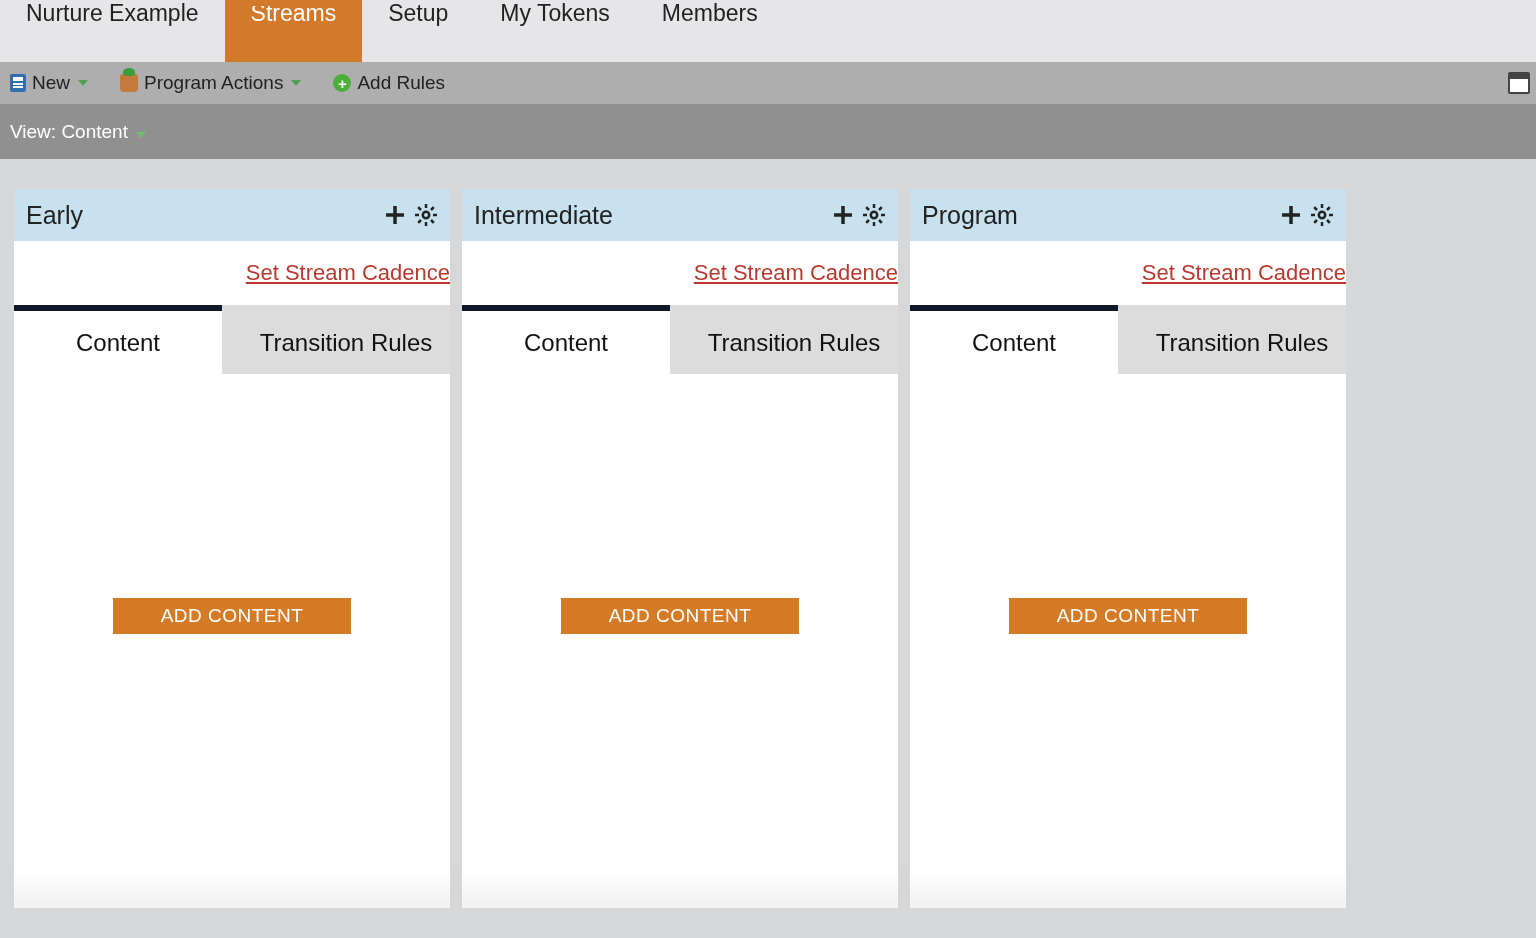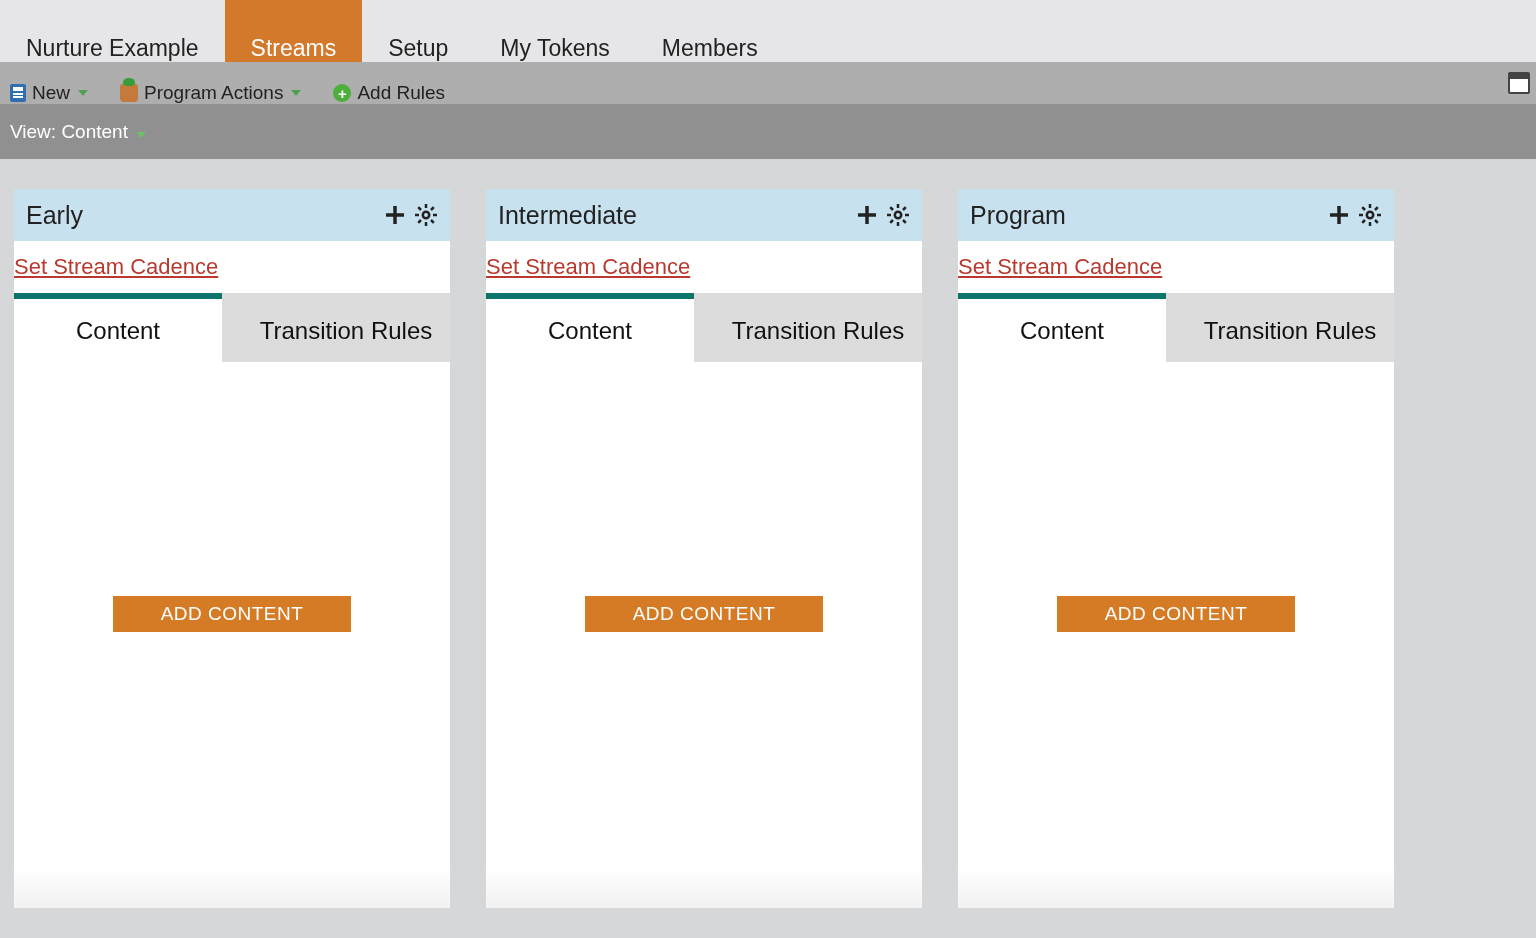--- a/index.html
+++ b/index.html
@@ -1,27 +1,27 @@
 <!DOCTYPE html>
 <html><head>
 <meta charset="utf-8">
 <style>
   * { box-sizing: border-box; }
   html, body { margin:0; padding:0; font-family: Arial, Helvetica, sans-serif; background:#e6e7e9; }
   .app { width:1536px; height:938px; background:#e6e7e9; position:relative; overflow:hidden; }
 
   
   .tab-bar { height:62px; display:flex; align-items:flex-end; background:#e6e6e9; }
-  .tab { padding:0 26px; height:62px; display:flex; align-items:flex-end; font-size:23px; color:#222; cursor:pointer; position:relative; }
+  .tab { padding:0 26px; height:62px; display:flex; align-items:flex-start; font-size:23px; color:#222; cursor:pointer; position:relative; }
   .tab.active { background:#d2792c; color:#fff; }
   .tab.active::before { content:""; position:absolute; top:0; left:0; right:0; height:6px; background:#d2792c; }
   .tab:first-child { margin-left:0; }
 
   
-  .toolbar { height:42px; background:#aeaeae; display:flex; align-items:flex-end; padding:0 10px; font-size:19px; color:#222; position:relative; }
+  .toolbar { height:42px; background:#aeaeae; display:flex; align-items:center; padding:0 10px; font-size:19px; color:#222; position:relative; }
   .toolbar-item { display:flex; align-items:center; gap:6px; margin-right:32px; cursor:pointer; }
   .toolbar-item:last-child{ margin-right:0;}
   .tri-down { width:0;height:0;border-left:5px solid transparent;border-right:5px solid transparent;border-top:6px solid #4fa14f; display:inline-block; margin-left:2px;}
 
   .icon-folder { width:16px; height:18px; background:#2f6fb0; border-radius:2px; position:relative; }
   .icon-folder::before { content:""; position:absolute; left:3px; top:3px; width:10px; height:4px; background:#fff; }
   .icon-folder::after { content:""; position:absolute; left:3px; top:9px; width:10px; height:2px; background:#fff; box-shadow:0 3px 0 #fff; }
 
   .icon-pot { width:18px; height:18px; background:#c47a3a; border-radius:3px 3px 4px 4px; position:relative; }
   .icon-pot::before{ content:""; position:absolute; top:-6px; left:3px; width:12px; height:8px; background:#3a9c3a; border-radius:50% 50% 40% 40%; }
@@ -29,35 +29,35 @@
   .icon-addcircle { width:18px;height:18px;border-radius:50%;background:#4caf3a;display:flex;align-items:center;justify-content:center;color:#fff;font-weight:bold;font-size:15px;line-height:1; }
 
   .toolbar-right-icon{ position:absolute; right:6px; top:10px; width:22px;height:22px; background:#fff; border:2px solid #444; border-radius:2px; cursor:pointer;}
   .toolbar-right-icon::before{content:"";position:absolute;top:0;left:0;right:0;height:5px;background:#444;}
 
   
   .view-bar { height:55px; background:#909090; display:flex; align-items:center; padding:0 10px; color:#fff; font-size:19px;text-align:center; }
   .view-bar .tri-down{ border-top-color:#6fbf6f; margin-left:3px;}
 
   
-  .streams-wrap { padding:30px 14px; display:flex; gap:36px; background:#d6d7d9; min-height:calc(100% - 159px);}
+  .streams-wrap { padding:30px 14px; display:flex; gap:12px; background:#d6d7d9; min-height:calc(100% - 159px);}
   .stream { width:436px; background:#fff; display:flex; flex-direction:column; }
   .stream-header { background:#c7e1ef; height:52px; display:flex; align-items:center; justify-content:space-between; padding:0 12px; font-size:25px; color:#222; }
   .stream-header-icons{ display:flex; align-items:center; gap:8px;}
   .plus-icon svg, .gear-icon svg{ display:block;}
-  .cadence-row{ height:52px; display:flex; align-items:center; justify-content:flex-start; }
+  .cadence-row{ height:64px; display:flex; align-items:center; justify-content:flex-end;padding-left:43px; }
   .cadence-link{ color:#b9392f; font-size:22px; text-decoration:underline; cursor:pointer; }
 
   .sub-tabs{ display:flex; height:69px; }
   .sub-tab{ flex:1; display:flex; align-items:center; justify-content:center; font-size:24px; color:#111; background:#dcdcdc; cursor:pointer;}
-  .sub-tab.active{ background:#fff; border-top:6px solid #0f766e; }
+  .sub-tab.active{ background:#fff; border-top:6px solid #0f172a; }
   .sub-tab:not(.active){ border-top:6px solid transparent;padding-left:20px; }
 
   .content-area{ flex:1; position:relative; min-height:520px;}
-  .add-content-btn{ position:absolute; left:50%; transform:translateX(-50%); top:234px; width:238px; height:36px; background:#d67b25; color:#fff; font-size:19px; letter-spacing:0.5px; display:flex; align-items:center; justify-content:center; cursor:pointer; font-weight:500;}
+  .add-content-btn{ position:absolute; left:50%; transform:translateX(-50%); top:224px; width:238px; height:36px; background:#d67b25; color:#fff; font-size:19px; letter-spacing:0.5px; display:flex; align-items:center; justify-content:center; cursor:pointer; font-weight:500;}
 
   
   .fade-bottom{ position:absolute; left:0; right:0; bottom:0; height:70px; background:linear-gradient(to bottom, rgba(214,215,217,0), rgba(214,215,217,0.6)); pointer-events:none;}
 </style>
 </head>
 <body>
 
 <div class="app">
 
   <div class="tab-bar">

